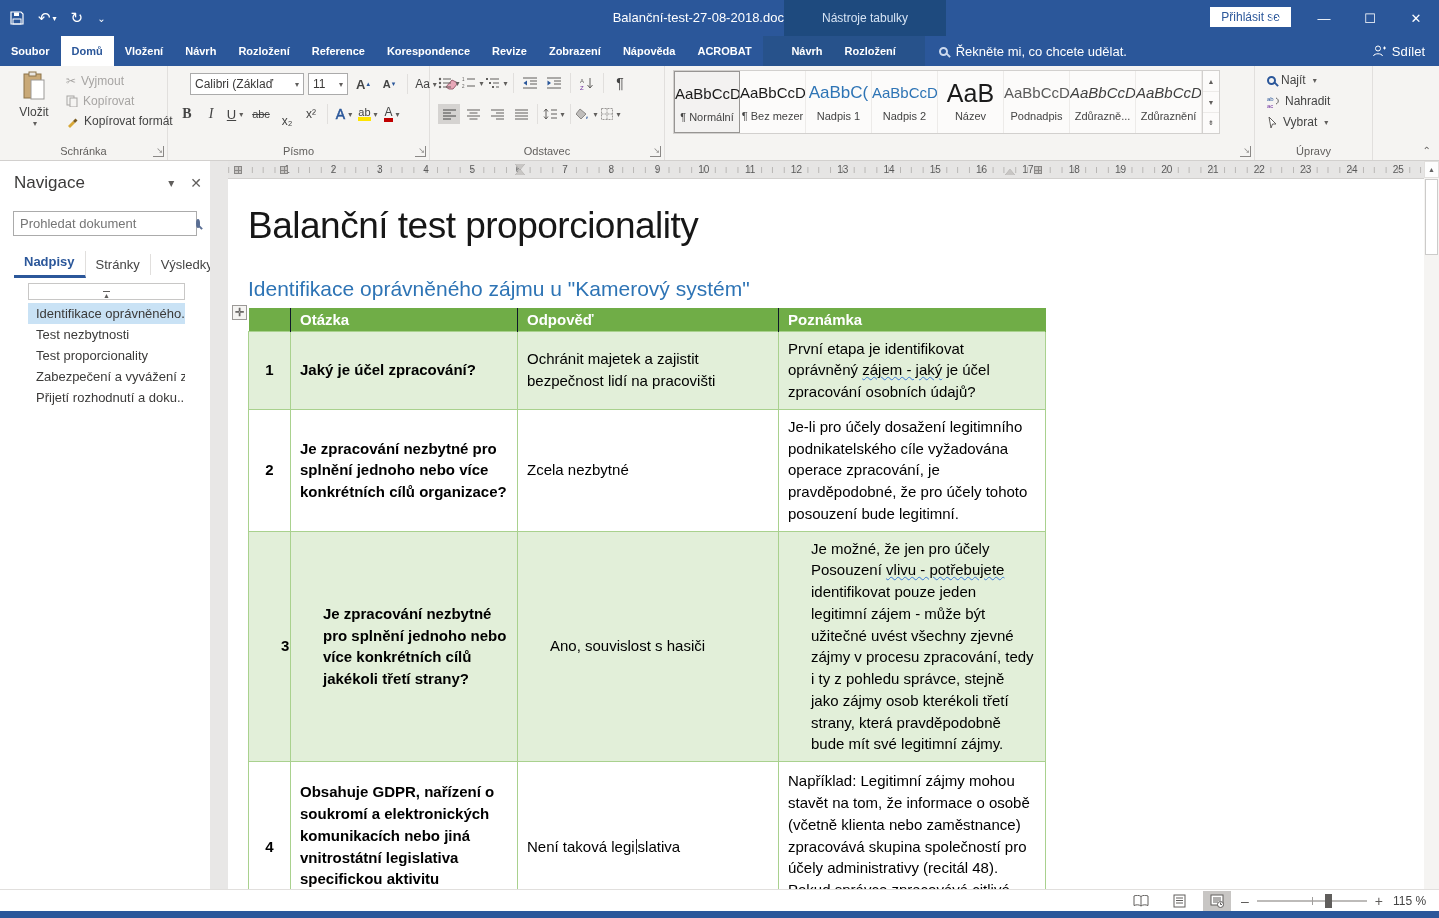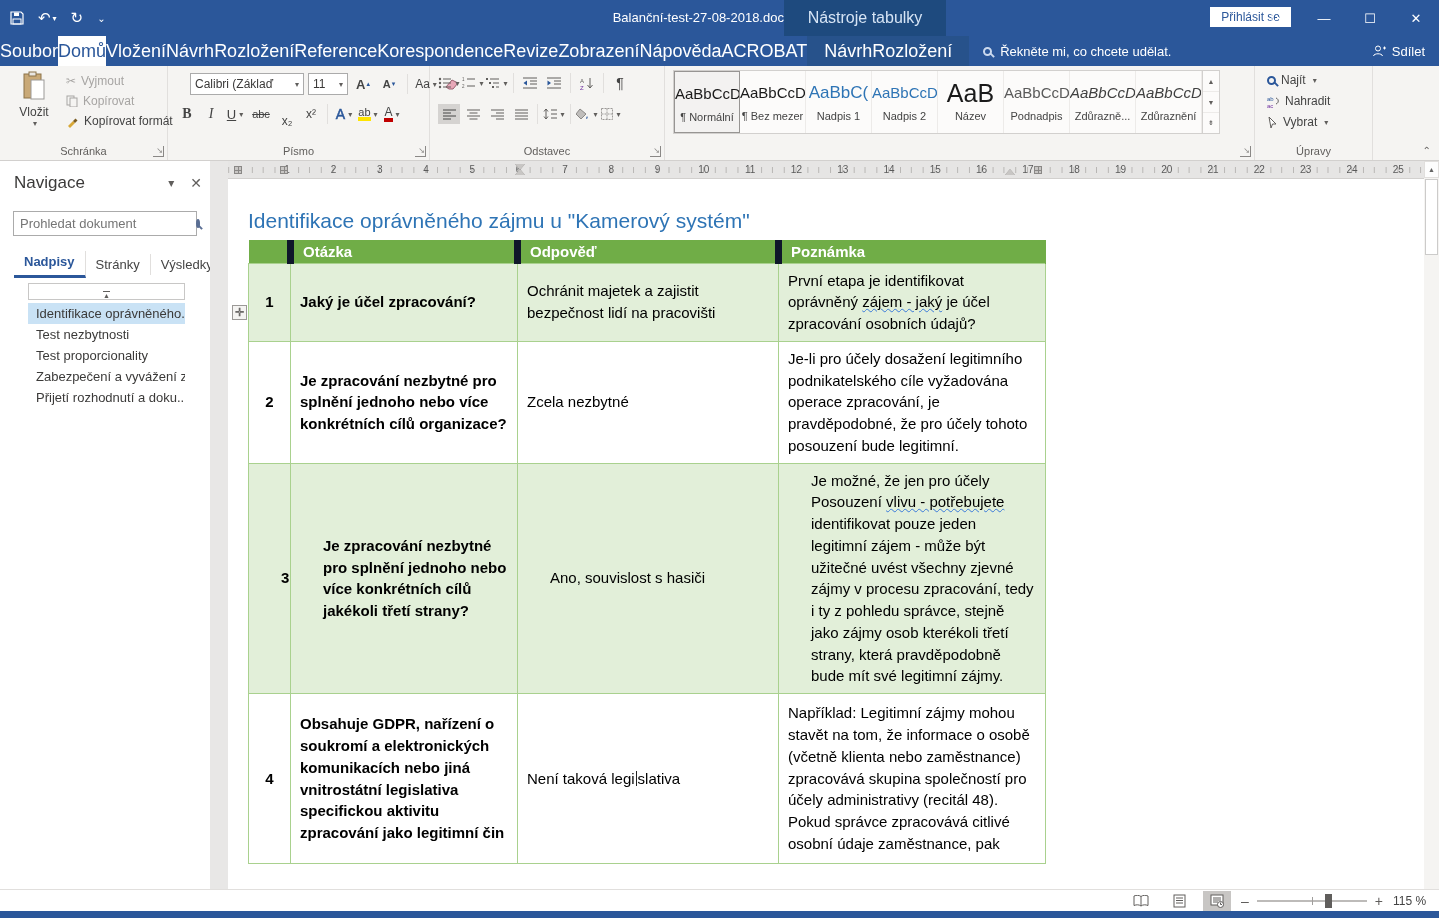--- a/index.html
+++ b/index.html
@@ -5,28 +5,28 @@
   * { margin:0; padding:0; box-sizing:border-box; }
   html,body { width:1439px; height:918px; overflow:hidden; font-family:"Liberation Sans",sans-serif; background:#fff; }
 
   
   .titlebar { position:absolute; left:0; top:0; width:1439px; height:36px; background:#2B579A; color:#fff; }
   .qat { position:absolute; left:10px; top:0; height:36px; display:flex; align-items:center; gap:14px; }
   .qat .qbtn { color:#fff; font-size:15px; display:flex; align-items:center; gap:2px; cursor:default; }
   .qat .mini { font-size:8px; }
   .doc-title { position:absolute; left:0; right:0; top:0; height:36px; text-align:center; line-height:36px; font-size:13px; color:#fff; }
   .ctx-title-block { position:absolute; left:784px; top:0; width:162px; height:36px; background:#1E4A7E; text-align:center; }
-  .ctx-title-block span { font-size:16px; color:#D6E4F5; line-height:36px; }
+  .ctx-title-block span { font-size:12px; color:#D6E4F5; line-height:36px; }
   .signin { position:absolute; right:148px; top:7px; background:#fff; color:#2B579A; font-size:12px; padding:3px 11px; }
   .winbtns { position:absolute; right:0; top:0; height:36px; display:flex; }
   .winbtn { width:46px; height:36px; display:flex; align-items:center; justify-content:center; color:#fff; font-size:13px; }
 
   
   .tabsrow { position:absolute; left:0; top:36px; width:1439px; height:30px; background:#2B579A; display:flex; align-items:stretch; }
-  .tab { padding:0 0; line-height:30px; font-size:18px; color:#fff; white-space:nowrap; }
+  .tab { padding:0 11px; line-height:30px; font-size:11px; color:#fff; white-space:nowrap;font-weight:bold; }
   .tab.active { background:#fff; color:#2B579A; }
   .ctx-tabs { width:162px; background:#27528B; display:flex; justify-content:center; }
   .tellme { display:flex; align-items:center; gap:8px; margin-left:14px; color:#ffffff; font-size:13px; }
   .share { position:absolute; right:14px; top:36px; height:30px; display:flex; align-items:center; gap:6px; color:#fff; font-size:13px; }
 
   .mag { width:9px; height:9px; border:2px solid #5A6E94; border-radius:50%; position:relative; display:inline-block; }
   .mag::after { content:''; position:absolute; width:6px; height:2px; background:#5A6E94; transform:rotate(45deg); right:-5px; bottom:-2px; }
   .mag.white, .mag.white::after { border-color:#CBD9EE; background-color:transparent; }
   .mag.white::after { background:#CBD9EE; }
   .mag.blue { border-color:#2B579A; } .mag.blue::after { background:#2B579A; }
@@ -98,21 +98,21 @@
            #C8C6C4; border:1px solid #8A8886; }
   .imark-down { position:absolute; top:3px; width:0; height:0; border-left:5px solid transparent; border-right:5px solid transparent; border-top:6px solid #C8C6C4; filter:drop-shadow(0 0 0.5px #8A8886); }
   .imark-up { position:absolute; top:8px; width:0; height:0; border-left:5px solid transparent; border-right:5px solid transparent; border-bottom:6px solid #C8C6C4; filter:drop-shadow(0 0 0.5px #8A8886); }
 
   .doccontent { position:absolute; left:0; top:18px; width:1196px; }
   .doc-title-text { margin:26px 0 0 20px; font-size:37px; letter-spacing:-0.5px; color:#171717; font-weight:400; }
   .doc-heading { margin:30px 0 0 20px; font-size:21px; color:#2E74B5; font-weight:400; }
   .tbl-handle { position:absolute; left:4px; top:126px; width:15px; height:15px; border:1px solid #9B9997; background:#F5F4F2; color:#6B6967; font-size:11px; line-height:13px; text-align:center; font-weight:700; }
 
   table.gdpr { border-collapse:collapse; margin:7px 0 0 20px; table-layout:fixed; width:797px; font-size:15px; color:#000; }
-  table.gdpr th { background:#70AD47; color:#fff; font-weight:700; text-align:left; padding:2px 9px; border-right:7px solid #0f172a; height:23px; font-size:15px; }
+  table.gdpr th { background:#70AD47; color:#fff; font-weight:700; text-align:left; padding:2px 9px; border-right:1px solid #0f172a; height:23px; font-size:15px; }
   table.gdpr th:last-child { border-right:1px solid #70AD47; }
   table.gdpr td { border:1px solid #A9D18E; padding:6px 9px; vertical-align:middle; line-height:1.45; }
   table.gdpr tbody tr:nth-child(odd) { background:#E2EFD9; }
   table.gdpr tbody tr:nth-child(1) td { height:77px; }
   table.gdpr tbody tr:nth-child(2) td { height:118px; }
   table.gdpr tbody tr:nth-child(3) td { height:210px;padding-left:32px; }
   table.gdpr tbody tr:nth-child(4) td { height:170px; }
   td.cnum { text-align:center; font-weight:700; }
   td.cq { font-weight:700; }
   .sq { text-decoration:underline; text-decoration-style:wavy; text-decoration-color:#3A7AD9; text-decoration-thickness:1px; }
@@ -544,20 +544,21 @@
         </div>
     </div>
     <div class="rmark" style="left:6px;"></div>
     <div class="rmark" style="left:52px;"></div>
     <div class="rmark" style="left:806px;"></div>
     <div class="imark-down" style="left:287px;"></div>
     <div class="imark-up" style="left:287px;"></div>
     <div class="imark-up" style="left:777px;"></div>
 
     <div class="doccontent">
+      <div class="doc-title-text">Balanční test proporcionality</div>
       <div class="doc-heading">Identifikace oprávněného zájmu u "Kamerový systém"</div>
       <div class="tbl-handle">✛</div>
 
       <table class="gdpr">
         <colgroup>
             <col style="width:42px">
             <col style="width:227px">
             <col style="width:261px">
             <col style="width:267px">
           </colgroup>

